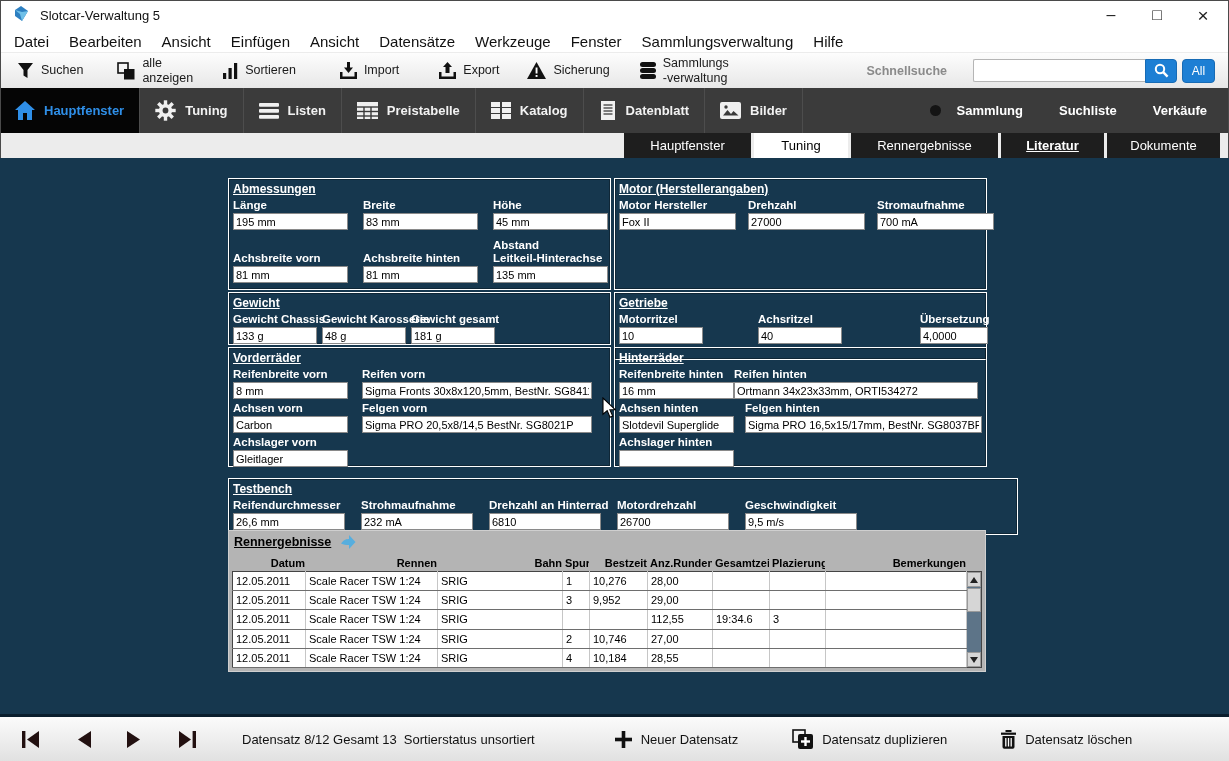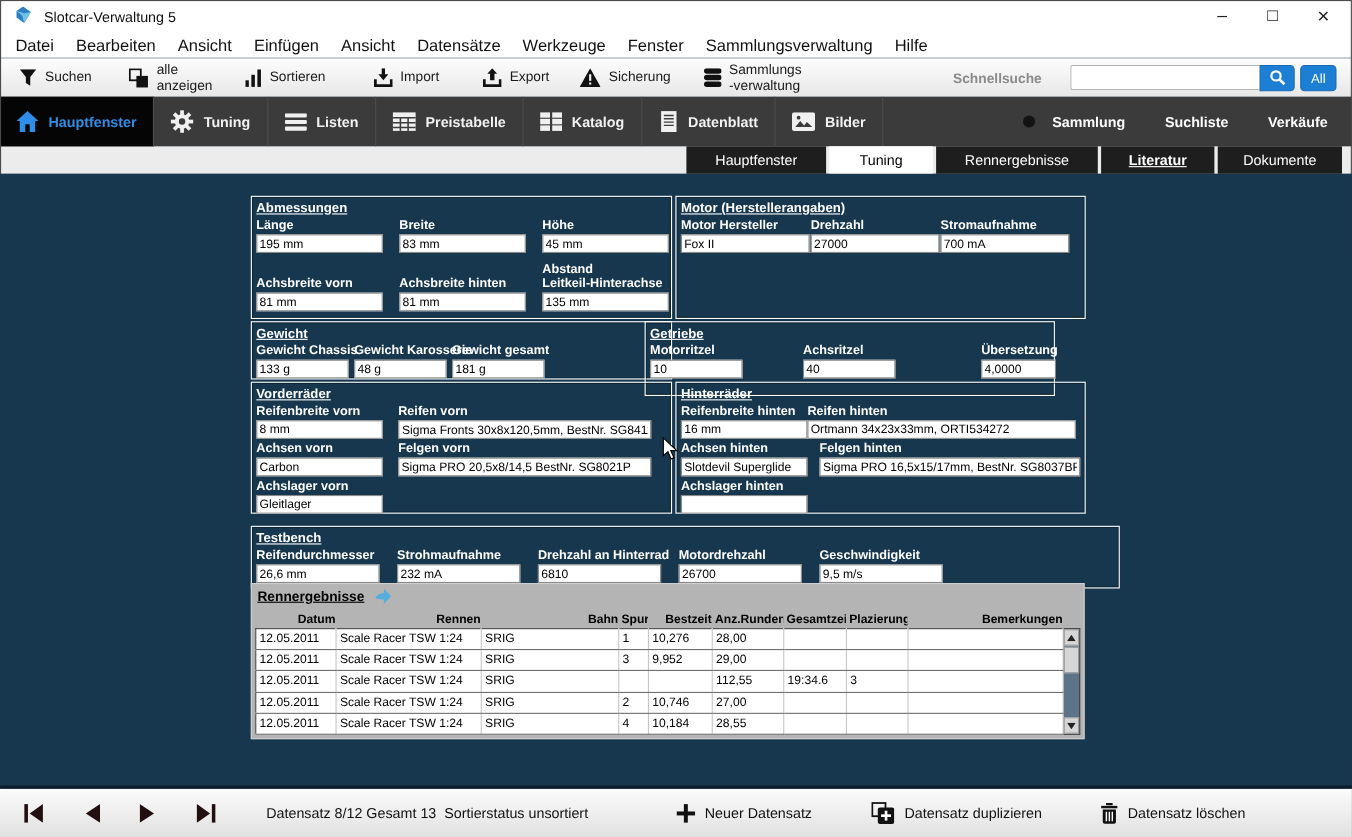--- a/index.html
+++ b/index.html
@@ -46,28 +46,28 @@
 
   
   .content { position:absolute; top:158px; left:0; right:0; bottom:47px; background:#16374e; }
   .fs { position:absolute; border:1px solid #fff; box-shadow:inset 0 0 0 1px rgba(0,0,0,.3); padding:3px 4px; color:#fff; }
   .fs-title { font-weight:bold; font-size:12px; text-decoration:underline; }
   .frow { display:flex; align-items:flex-end; margin-top:3px; }
   .field { display:flex; flex-direction:column; }
   .field label { font-weight:bold; font-size:11.5px; line-height:13px; margin-bottom:1px; white-space:pre-line; }
   .field label.nw { white-space:nowrap; }
   .field input { height:17px; border:1px solid #8a8a8a; font-size:11px; padding:0 2px; font-family:inherit; background:#fff; color:#000; }
-  .g15 { gap:15px; } .g14 { gap:14px; } .g8 { gap:1px; } .g5 { gap:5px; }
+  .g15 { gap:15px; } .g14 { gap:14px; } .g8 { gap:12px; } .g5 { gap:5px; }
   .mt9 { margin-top:9px; }
   .w115{width:115px}.w117{width:117px}.w84{width:84px}.w68{width:68px}.w230{width:230px}.w244{width:244px}.w114{width:114px}
   .w114 input{width:112px}
   #fs-abmessungen{left:228px;top:20px;width:383px;height:112px}
   #fs-motor{left:614px;top:20px;width:373px;height:112px}
   #fs-gewicht{left:228px;top:134px;width:383px;height:53px}
-  #fs-getriebe{left:586px;top:134px;width:373px;height:68px}
+  #fs-getriebe{left:614px;top:134px;width:373px;height:68px}
   #fs-vorder{left:228px;top:189px;width:383px;height:120px}
   #fs-hinter{left:614px;top:189px;width:373px;height:120px}
   #fs-testbench{left:228px;top:320px;width:790px;height:57px}
 
   
   .race-panel { position:absolute; left:228px; top:372px; width:758px; height:142px; background:#b4b4b4; border:1px solid #cfcfcf; padding:4px 3px 0 3px; }
   .race-title-row { display:flex; align-items:center; gap:9px; margin-left:2px; }
   .race-title { color:#000; font-weight:bold; font-size:12.5px; text-decoration:underline; }
   .race-header { display:flex; margin-top:8px;text-align:right; }
   .race-header div { font-size:11px; font-weight:bold; color:#000; padding-left:3px; overflow:hidden; white-space:nowrap; }

